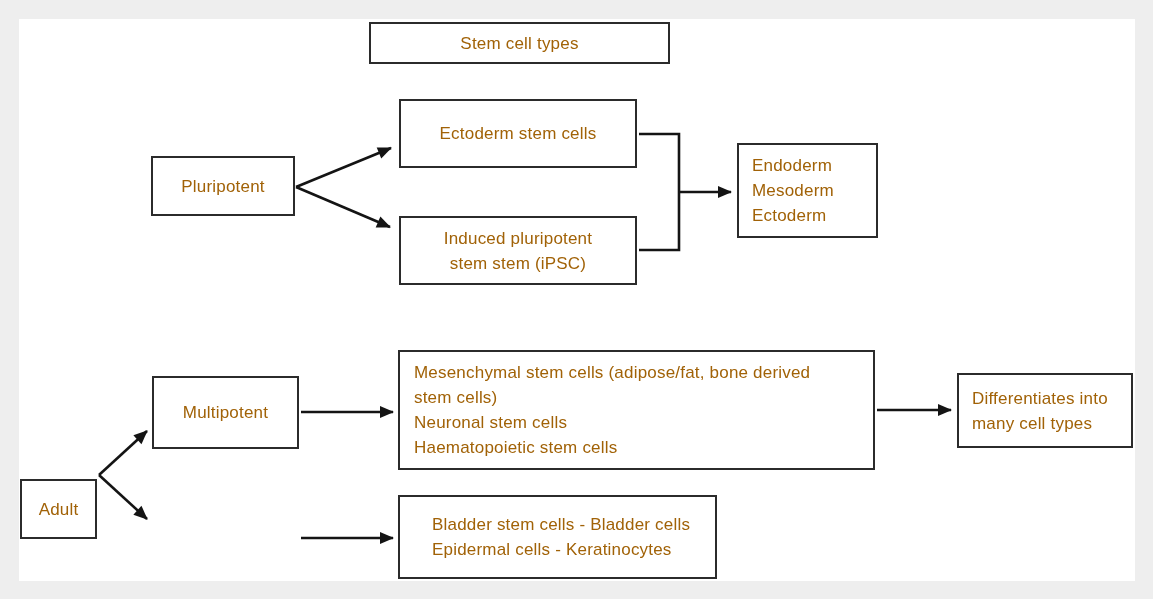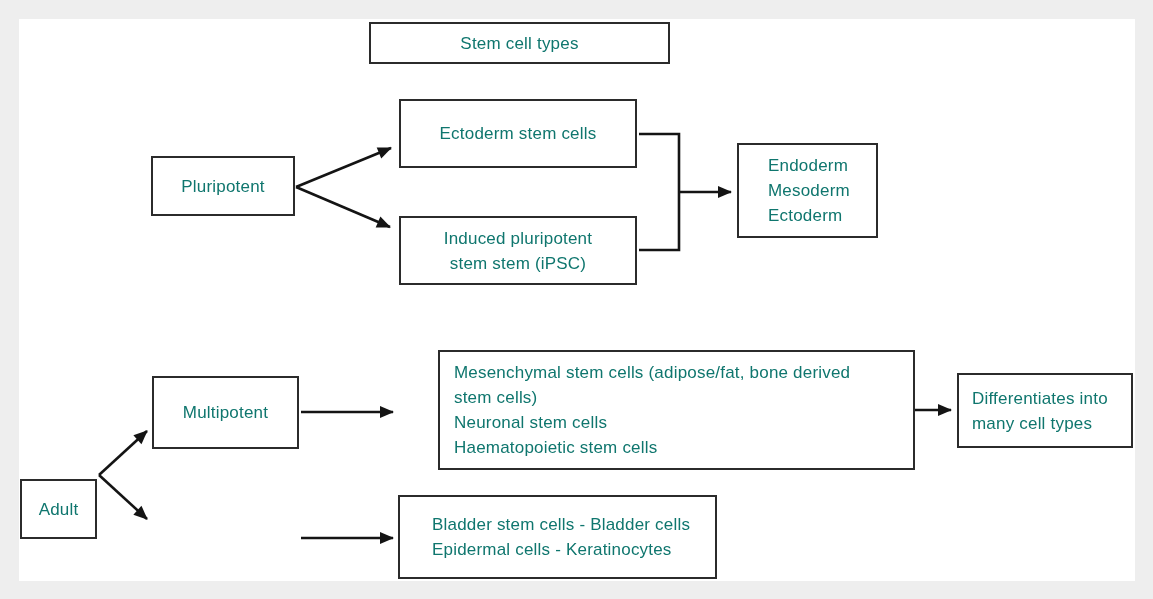--- a/index.html
+++ b/index.html
@@ -32,40 +32,40 @@
   }
   .node {
     position: absolute;
     box-sizing: border-box;
     background: #ffffff;
     border: 2px solid #2b2b2b;
     display: flex;
     align-items: center;
     justify-content: center;
     text-align: center;
-    color: #0f766e;
+    color: #a16207;
     font-size: 17px;
     line-height: 25px;
     letter-spacing: 0.2px;
   }
   .node .txt { white-space: pre-line; }
   .node.align-left {
     justify-content: flex-start;
     text-align: left;
   }
   
   #title-box      { left: 369px; top: 22px;  width: 301px; height: 42px; }
   #pluripotent    { left: 151px; top: 156px; width: 144px; height: 60px; }
   #embryonic      { left: 399px; top: 99px;  width: 238px; height: 69px; }
   #ipsc           { left: 399px; top: 216px; width: 238px; height: 69px; }
-  #germ-layers    { left: 737px; top: 143px; width: 141px; height: 95px; padding-left: 29px; }
+  #germ-layers    { left: 737px; top: 143px; width: 141px; height: 95px; padding-left: 13px; }
   #adult          { left: 20px;  top: 445px; width: 77px;  height: 60px; margin-top: 34px; }
   #multipotent    { left: 152px; top: 376px; width: 147px; height: 73px; }
   #oligopotent    { left: 152px; top: 502px; width: 147px; height: 73px; }
-  #mesenchymal    { left: 398px; top: 350px; width: 477px; height: 120px; padding-left: 14px; margin-left: 40px; }
+  #mesenchymal    { left: 398px; top: 350px; width: 477px; height: 120px; padding-left: 14px; }
   #differentiates { left: 957px; top: 373px; width: 176px; height: 75px; padding-left: 13px; }
   #bladder        { left: 398px; top: 495px; width: 319px; height: 84px; padding-left: 32px; }
 
   .connector {
     stroke: #141414;
     stroke-width: 2.6;
     fill: none;
   }
 </style>
 </head>

